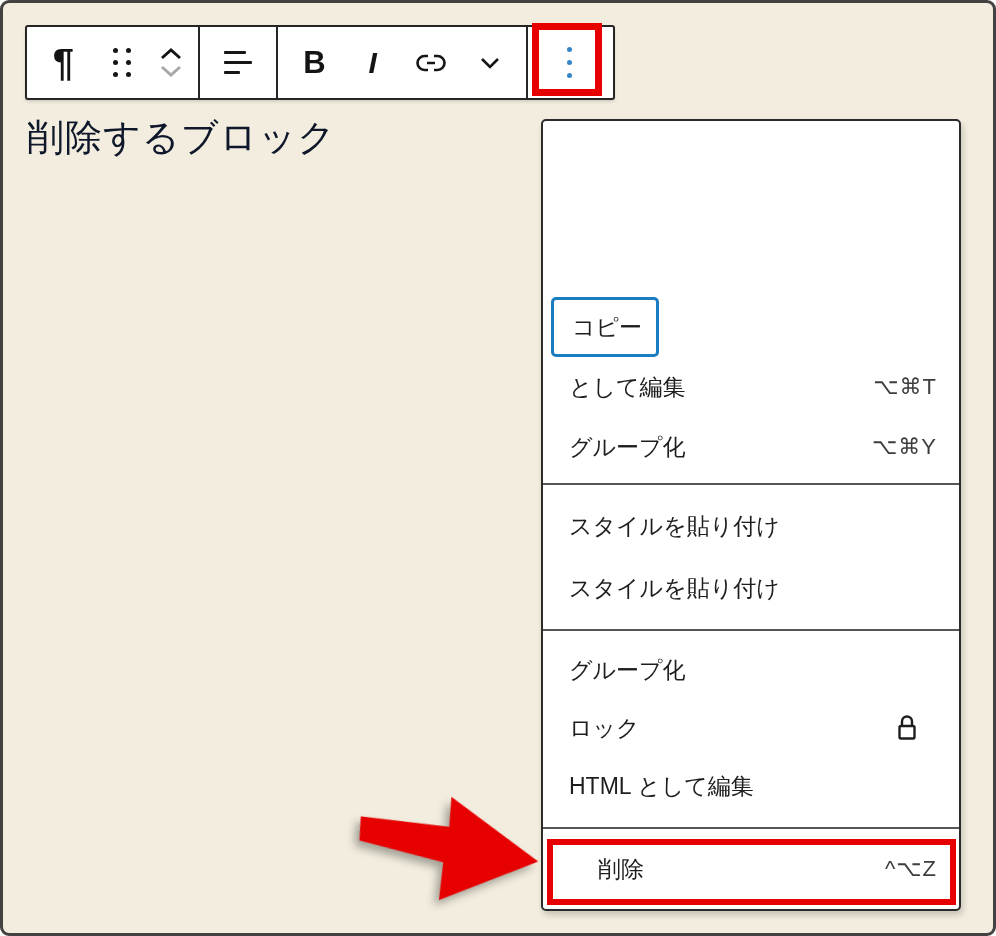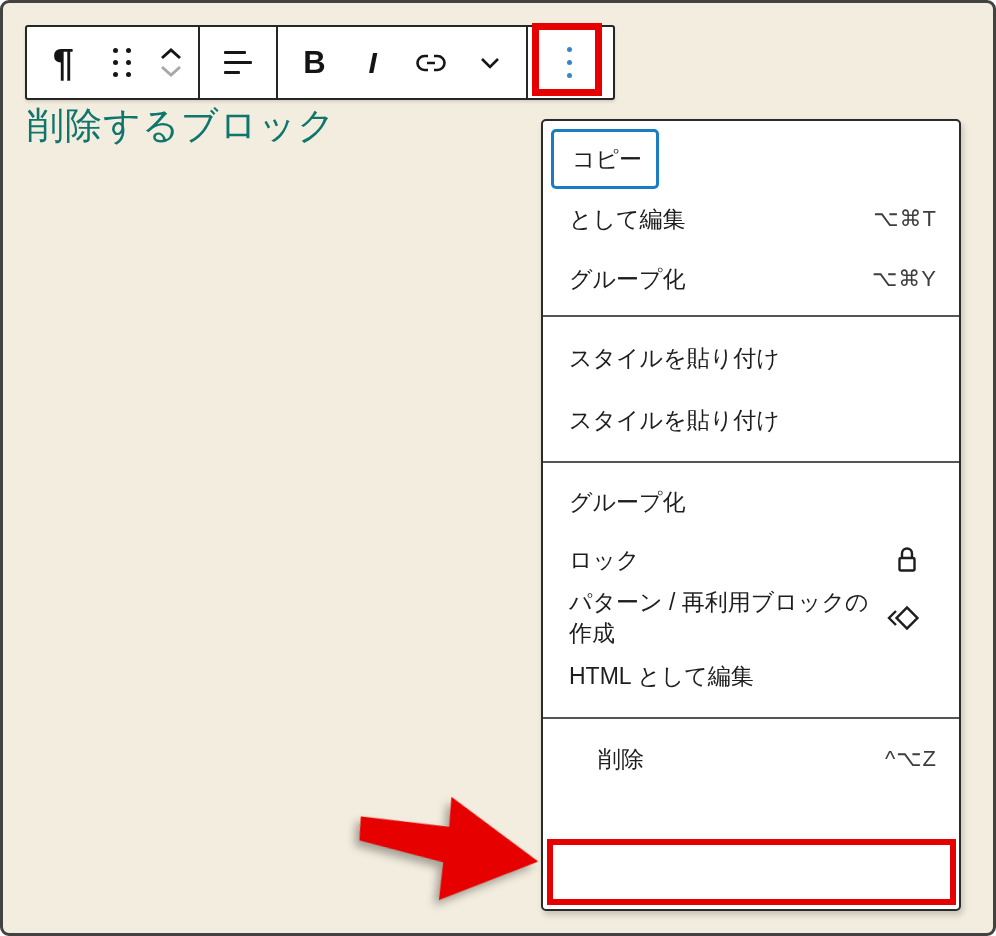--- a/index.html
+++ b/index.html
@@ -50,33 +50,33 @@
   .ellipsis-v{ display:flex; flex-direction:column; gap:8px; }
   .ellipsis-v i{ width:5px; height:5px; border-radius:50%; background:#3585c9; }
 
   
   .red-box{ position:absolute; border:7px solid #e60000; background:transparent; pointer-events:none; }
   .red-box.toolbar-hl{ left:529px; top:20px; width:70px; height:73px; }
   .red-box.delete-hl{ left:544px; top:836px; width:409px; height:66px; border-width:6px; }
 
   
   .caption{
-    position:absolute; left:24px; top:98px;
-    font-size:37px; color:#0f766e; letter-spacing:1px;
+    position:absolute; left:24px; top:110px;
+    font-size:37px; color:#0f172a; letter-spacing:1px;
   }
 
   
   .menu{
     position:absolute; left:538px; top:116px;
     width:420px; height:792px;
     background:#ffffff;
     border:2px solid #2b2b2b;
     border-radius:5px;
     box-shadow:2px 4px 6px rgba(0,0,0,.18);
-    display:flex; flex-direction:column;
+    display:flex; flex-direction:column;justify-content:flex-end;
   }
   .menu-group{ border-bottom:2px solid #555555; }
   .menu-group:last-child{ border-bottom:none;padding-left:29px; }
   .g1{ padding:8px 0 6px 0; }
   .g2{ padding:10px 0; }
   .g3{ padding:10px 16px 12px 0; }
   .g4{ padding:10px 0; }
 
   .menu-item{
     display:flex; align-items:center;
@@ -204,29 +204,20 @@
       <button class="menu-item">
         <span class="label">ロック</span>
         <span class="item-icon">
           <svg width="28" height="30" viewBox="0 0 28 30">
             <path d="M9,13 V8.5 a5,5 0 0 1 10,0 V13" fill="none" stroke="#1e1e1e" stroke-width="2.4"></path>
             <rect x="6.5" y="13" width="15" height="12.5" rx="1.5" fill="none" stroke="#1e1e1e" stroke-width="2.4"></rect>
           </svg>
         </span>
       </button>
       <button class="menu-item">
-        <span class="label">パターン / 再利用ブロックの作成</span>
-        <span class="item-icon">
-          <svg width="36" height="30" viewBox="0 0 36 30">
-            <rect x="14.6" y="7.6" width="14.8" height="14.8" fill="none" stroke="#1e1e1e" stroke-width="2.4" transform="rotate(45 22 15)"></rect>
-            <polyline points="11,8 4,15 11,22" fill="none" stroke="#1e1e1e" stroke-width="2.4"></polyline>
-          </svg>
-        </span>
-      </button>
-      <button class="menu-item">
         <span class="label">HTML として編集</span>
       </button>
     </div>
 
     <div class="menu-group g4">
       <button class="menu-item">
         <span class="label">削除</span>
         <span class="shortcut">^⌥Z</span>
       </button>
     </div>

